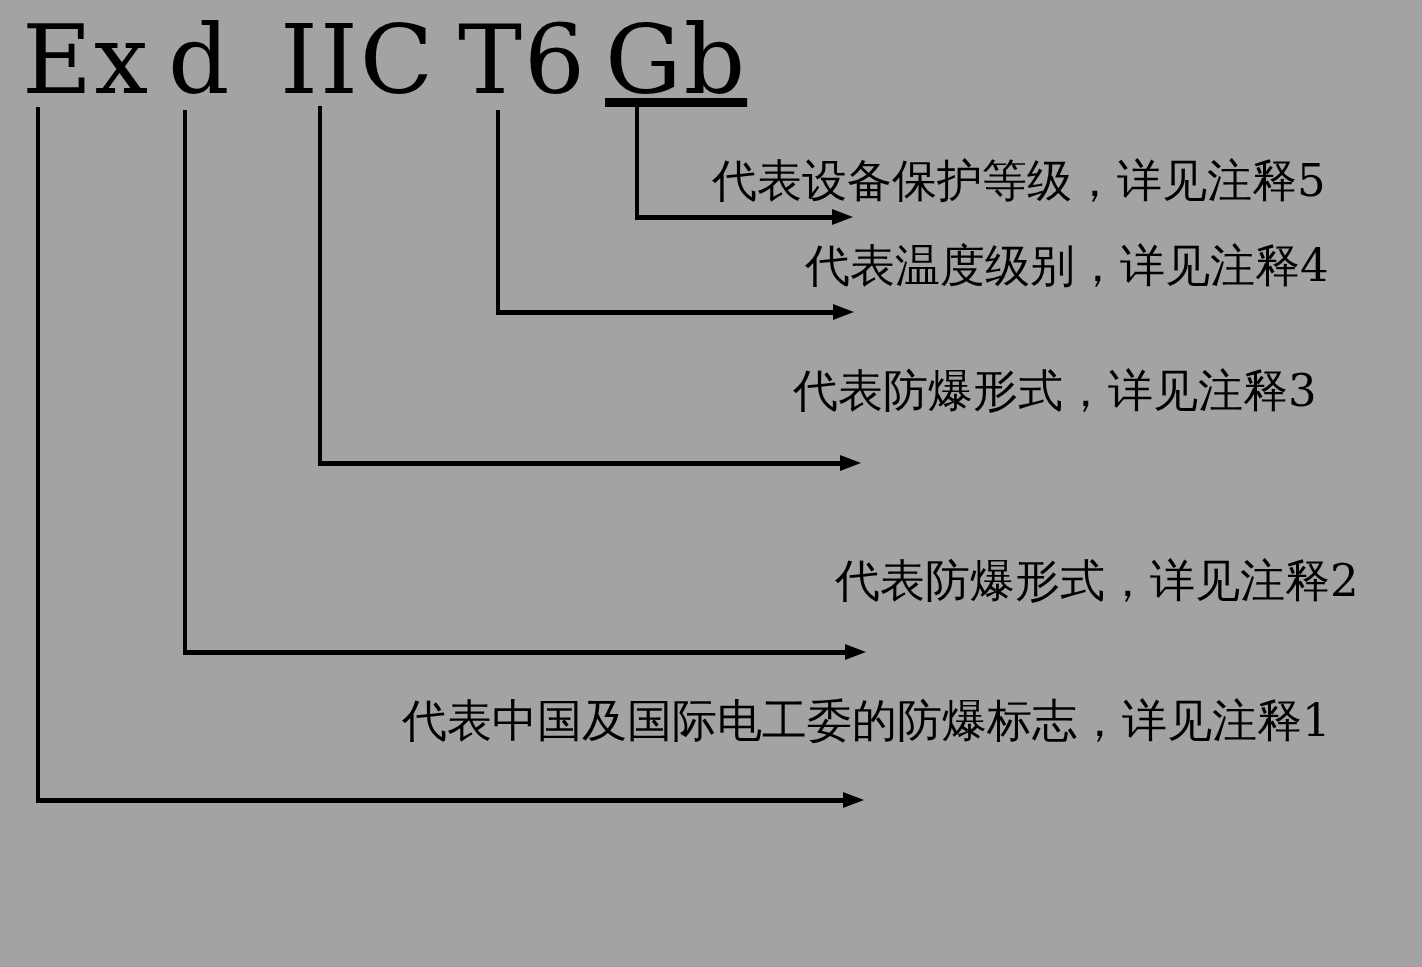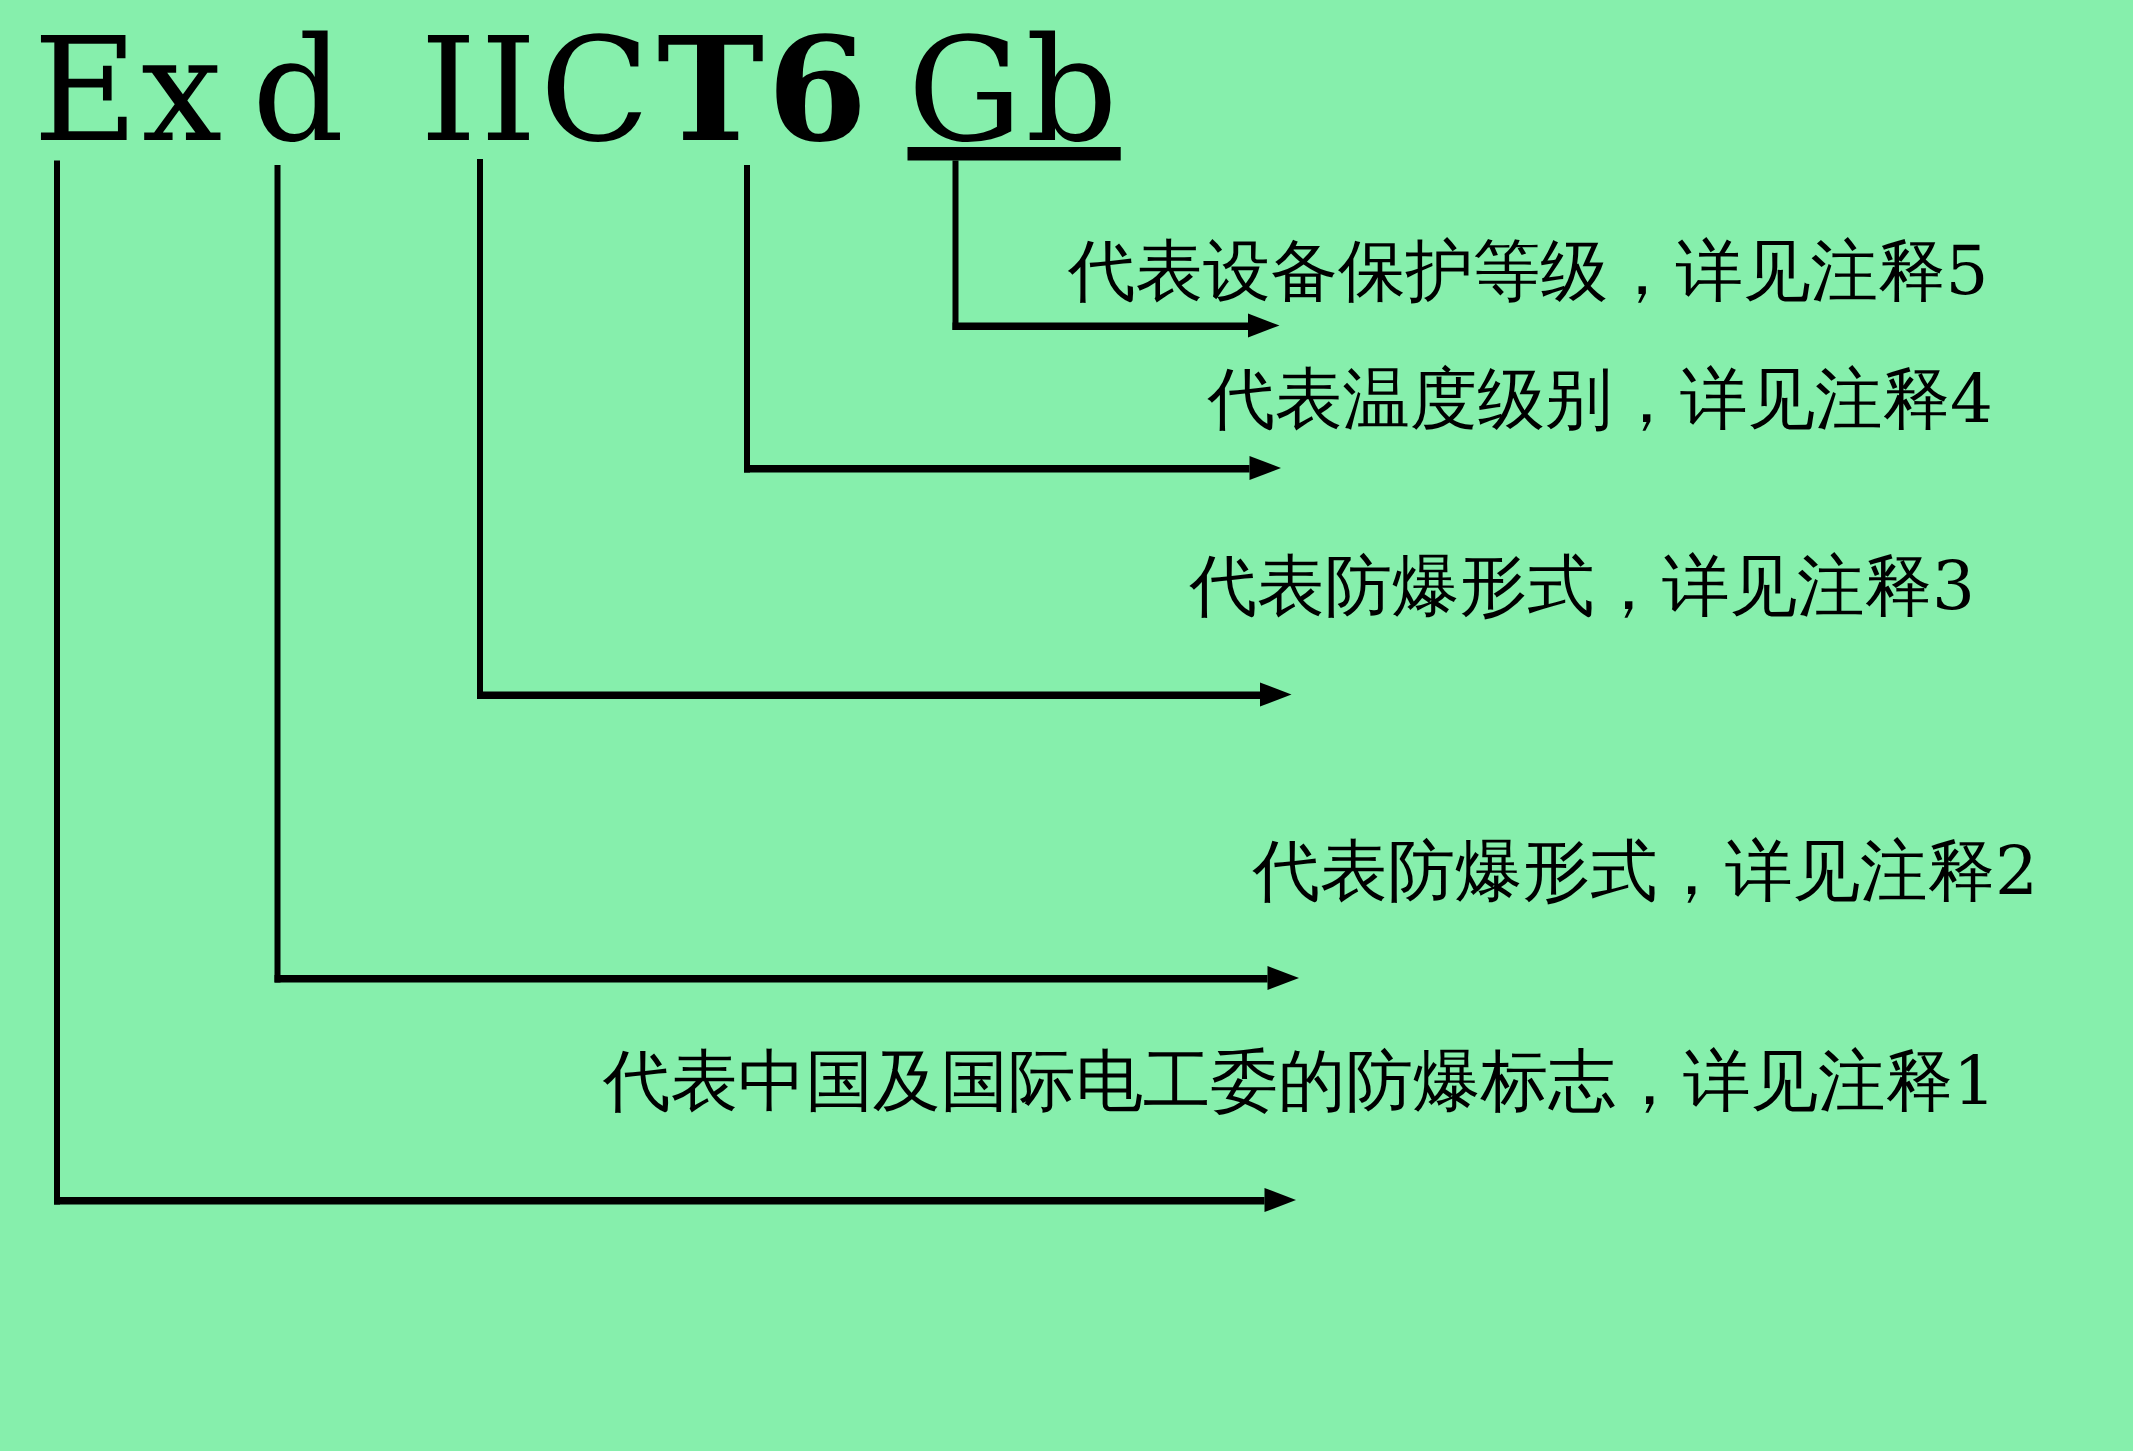--- a/index.html
+++ b/index.html
@@ -4,40 +4,40 @@
 <style>
   html, body {
     margin: 0;
     padding: 0;
     background: #ffffff;
   }
   .stage {
     position: relative;
     width: 1422px;
     height: 967px;
-    background: #86efac;
+    background: #a3a3a3;
     overflow: hidden;
     font-family: "DejaVu Serif", "Liberation Serif", serif;
     color: #000000;
   }
 
   
   .mark-part {
     position: absolute;
     top: 10px;
     font-size: 96px;
     line-height: 100px;
     font-weight: 500;
     letter-spacing: 2px;
     white-space: nowrap;
   }
   .mark-ex  { left: 22px;  }
   .mark-d   { left: 168px; }
   .mark-iic { left: 280px; }
-  .mark-t6  { left: 438px; font-weight: bold; }
+  .mark-t6  { left: 458px; }
   .mark-gb  { left: 605px; text-decoration: underline; }
 
   
   .connector {
     position: absolute;
     box-sizing: border-box;
     border-left: 4px solid #000;
     border-bottom: 5px solid #000;
   }
   .connector::after {

